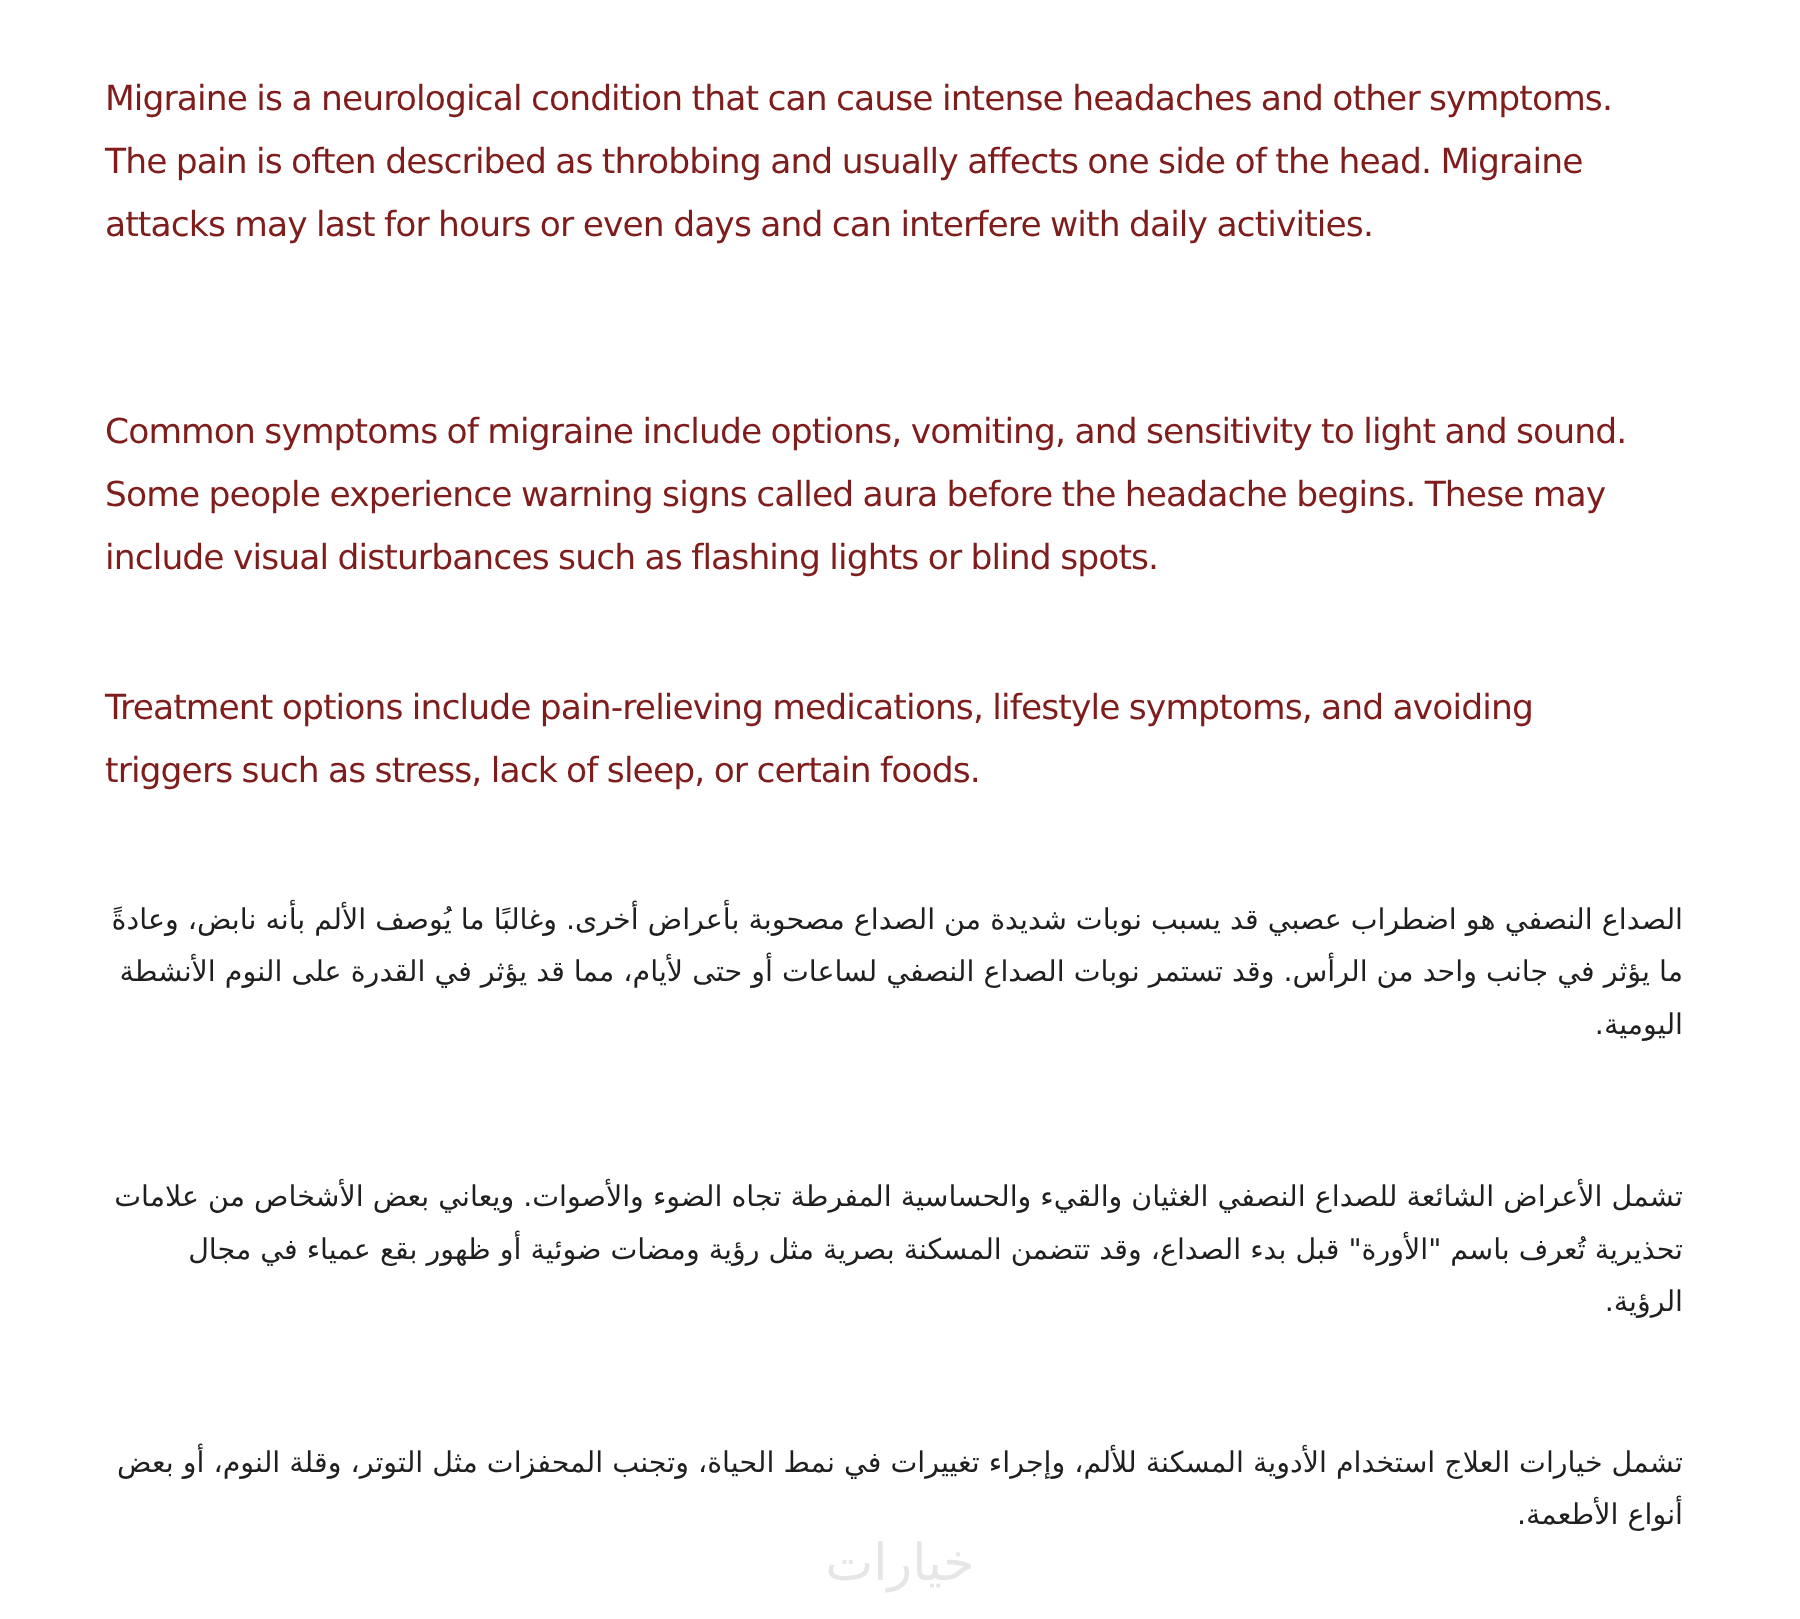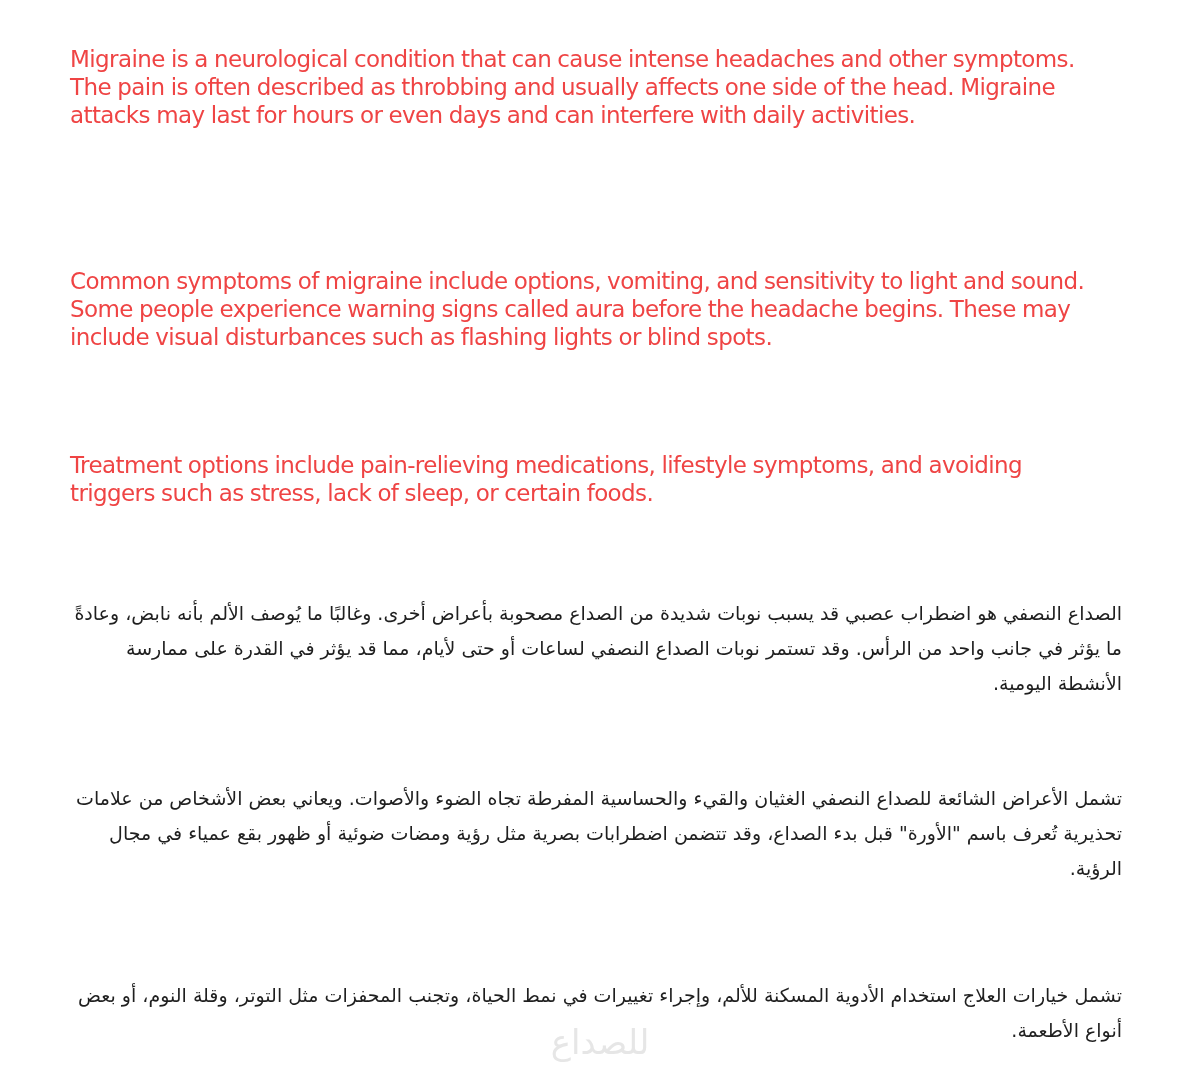--- a/index.html
+++ b/index.html
@@ -19,45 +19,45 @@
       left: 70px;
       top: 0;
       width: 1060px;
     }
     .en {
       position: absolute;
       left: 0;
       width: 1040px;
       font-family: "DejaVu Sans", sans-serif;
       font-size: 23px;
-      line-height: 28px;
+      line-height: 42px;
       letter-spacing: -0.6px;
       word-spacing: -0.5px;
       margin: 0;
-      color: #ef4444;
+      color: #7f1d1d;
     }
     .ar {
       position: absolute;
       left: 0;
       width: 1052px;
       direction: rtl;
       text-align: right;
       font-family: "DejaVu Sans", sans-serif;
       font-size: 19px;
       line-height: 35px;
       margin: 0;
       color: #1f1f1f;
       letter-spacing: 0;
     }
     #p-en-1 { top: 45px; }
     #p-en-2 { top: 267px; }
     #p-en-3 { top: 451px; }
     #p-ar-1 { top: 596px; }
     #p-ar-2 { top: 781px; }
-    #p-ar-3 { top: 978px; }
+    #p-ar-3 { top: 958px; }
 
     .watermark {
       position: absolute;
       left: 520px;
       top: 1022px;
       width: 160px;
       text-align: center;
       font-family: "DejaVu Sans", sans-serif;
       font-size: 34px;
       color: #e6e6e6;
@@ -66,18 +66,18 @@
     }
   </style>
 </head>
 <body>
 
 <div class="doc">
   <p class="en" id="p-en-1">Migraine is a neurological condition that can cause intense headaches and other symptoms. The pain is often described as throbbing and usually affects one side of the head. Migraine attacks may last for hours or even days and can interfere with daily activities.</p>
   <p class="en" id="p-en-2">Common symptoms of migraine include options, vomiting, and sensitivity to light and sound. Some people experience warning signs called aura before the headache begins. These may include visual disturbances such as flashing lights or blind spots.</p>
   <p class="en" id="p-en-3">Treatment options include pain-relieving medications, lifestyle symptoms, and avoiding triggers such as stress, lack of sleep, or certain foods.</p>
 
-  <p class="ar" id="p-ar-1" lang="ar">الصداع النصفي هو اضطراب عصبي قد يسبب نوبات شديدة من الصداع مصحوبة بأعراض أخرى. وغالبًا ما يُوصف الألم بأنه نابض، وعادةً ما يؤثر في جانب واحد من الرأس. وقد تستمر نوبات الصداع النصفي لساعات أو حتى لأيام، مما قد يؤثر في القدرة على ممارسة الأنشطة اليومية.</p>
-  <p class="ar" id="p-ar-2" lang="ar">تشمل الأعراض الشائعة للصداع النصفي الغثيان والقيء والحساسية المفرطة تجاه الضوء والأصوات. ويعاني بعض الأشخاص من علامات تحذيرية تُعرف باسم "الأورة" قبل بدء الصداع، وقد تتضمن اضطرابات بصرية مثل رؤية ومضات ضوئية أو ظهور بقع عمياء في مجال الرؤية.</p>
+  <p class="ar" id="p-ar-1" lang="ar">الصداع النصفي هو اضطراب عصبي قد يسبب نوبات شديدة من الصداع مصحوبة بأعراض أخرى. وغالبًا ما يُوصف الألم بأنه نابض، وعادةً ما يؤثر في جانب واحد من الرأس. وقد تستمر نوبات الصداع النصفي لساعات أو حتى لأيام، مما قد يؤثر في القدرة على النوم الأنشطة اليومية.</p>
+  <p class="ar" id="p-ar-2" lang="ar">تشمل الأعراض الشائعة للصداع النصفي الغثيان والقيء والحساسية المفرطة تجاه الضوء والأصوات. ويعاني بعض الأشخاص من علامات تحذيرية تُعرف باسم "الأورة" قبل بدء الصداع، وقد تتضمن المسكنة بصرية مثل رؤية ومضات ضوئية أو ظهور بقع عمياء في مجال الرؤية.</p>
   <p class="ar" id="p-ar-3" lang="ar">تشمل خيارات العلاج استخدام الأدوية المسكنة للألم، وإجراء تغييرات في نمط الحياة، وتجنب المحفزات مثل التوتر، وقلة النوم، أو بعض أنواع الأطعمة.</p>
 </div>
 
-<div class="watermark" lang="ar">للصداع</div>
+<div class="watermark" lang="ar">خيارات</div>
 
 </body></html>

